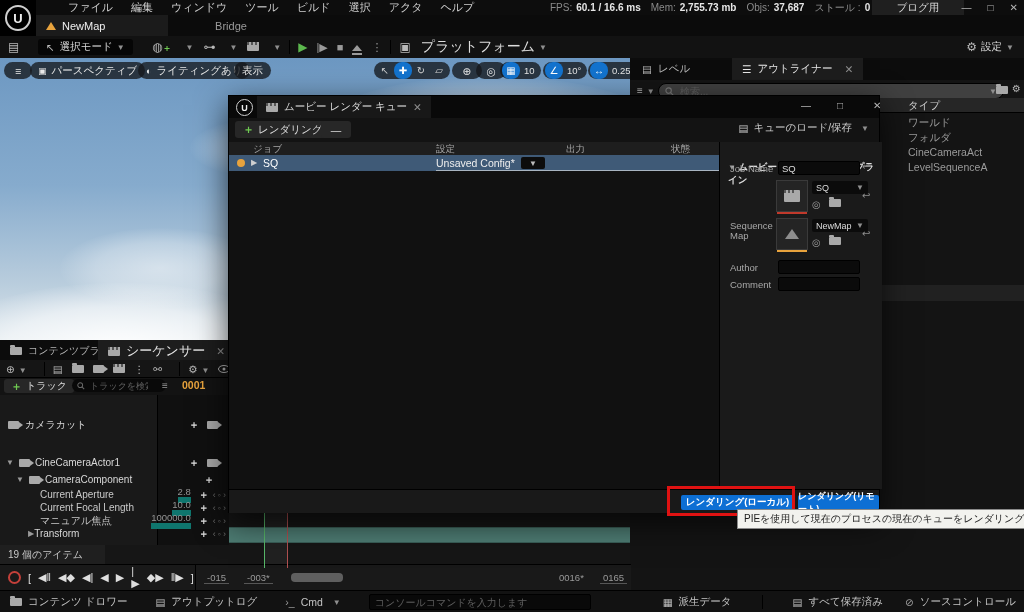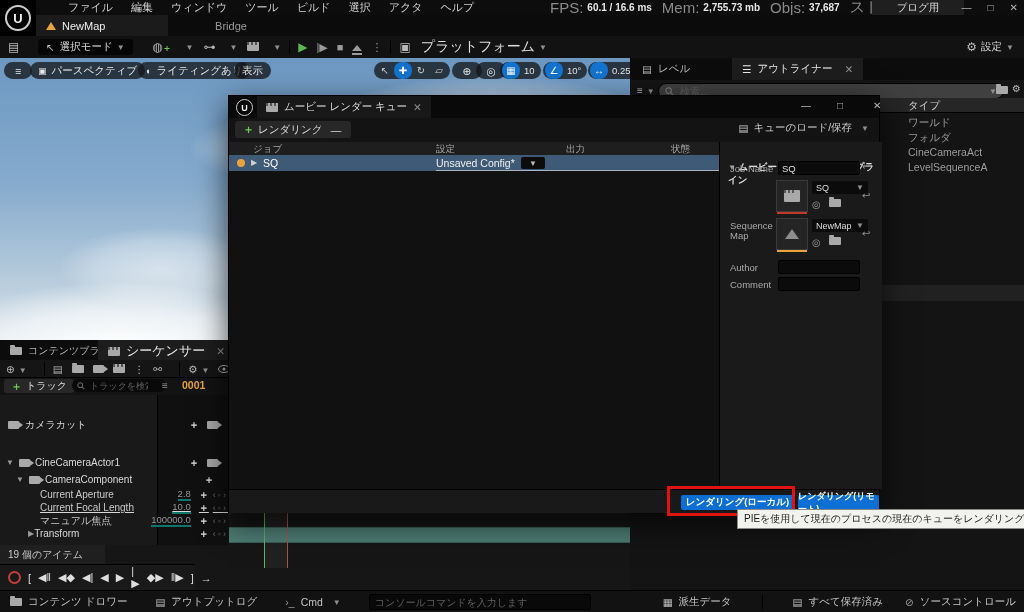--- a/index.html
+++ b/index.html
@@ -8,21 +8,21 @@
     -webkit-font-smoothing:antialiased;}
   .abs{position:absolute;}
   .row{display:flex;align-items:center;}
   .ico{display:inline-flex;align-items:center;justify-content:center;font-style:normal;}
   input{outline:none;}
   
   #titlebar{left:0;top:0;width:1024px;height:15px;background:#0d0d0d;}
   #logo{left:0;top:0;width:36px;height:36px;background:#000;display:flex;align-items:center;justify-content:center;z-index:3;}
   #logo .circ{width:22px;height:22px;border:2px solid #cfcfcf;border-radius:50%;display:flex;align-items:center;justify-content:center;color:#eee;font-size:13px;font-weight:bold;}
   .menu-item{color:#cfcfcf;font-size:11px;margin-right:18px;cursor:default;}
-  .stat-label{color:#8a8a8a;font-size:15px;margin-left:10px;}
+  .stat-label{color:#8a8a8a;font-size:10px;margin-left:10px;}
   .stat-value{color:#e6e6e6;font-size:10px;font-weight:bold;margin-left:4px;}
   #layout-chip{left:872px;top:0;width:92px;height:15px;background:#1f1f1f;color:#ddd;display:flex;align-items:center;justify-content:center;font-size:10.5px;}
   .winctl{color:#b5b5b5;font-size:10px;margin-left:16px;}
   #tabrow{left:36px;top:15px;width:988px;height:21px;background:#0b0b0b;}
   #tab-newmap{left:0px;top:0;width:132px;height:21px;background:#1b1b1b;display:flex;align-items:center;padding-left:10px;box-sizing:border-box;}
   .mtn{width:0;height:0;border-left:5px solid transparent;border-right:5px solid transparent;border-bottom:8px solid #e8a33d;margin-right:6px;}
   #tab-bridge{left:150px;top:0;width:90px;height:21px;display:flex;align-items:center;justify-content:center;color:#9a9a9a;}
   #maintoolbar{left:0;top:36px;width:1024px;height:22px;background:#121212;border-bottom:1px solid #000;}
   .tb-ico{color:#b9b9b9;font-size:12px;margin-right:10px;}
   .chev{color:#8f8f8f;font-size:8px;margin-left:4px;}
@@ -84,21 +84,21 @@
   #sequencer{left:0;top:340px;width:630px;height:250px;background:#161616;}
   #seq-tabs{left:0;top:0;width:630px;height:20px;background:#0c0c0c;}
   #seq-toolbar{left:0;top:20px;width:630px;height:18px;background:#151515;border-bottom:1px solid #000;}
   .sq-ico{color:#b5b5b5;font-size:10.5px;margin-right:9px;}
   #seq-search-row{left:0;top:38px;width:630px;height:17px;background:#131313;}
   #trk-btn{position:absolute;left:4px;top:1px;height:14px;background:#272727;border-radius:3px;display:flex;align-items:center;padding:0 7px;gap:4px;color:#ddd;font-size:10px;}
   #trk-search{position:absolute;left:72px;top:1px;width:84px;height:13px;background:#090909;border-radius:7px;display:flex;align-items:center;padding:0 5px;gap:3px;}
   #trk-search input{width:58px;background:transparent;border:0;color:#bbb;font-size:9px;}
   #outline{left:0;top:55px;width:228px;height:150px;background:#191919;}
   .trk-row{position:absolute;left:0;width:228px;display:flex;align-items:center;color:#d8d8d8;font-size:10px;}
-  .trk-val{color:#949494;font-size:9.5px;border-bottom:2px solid #0f766e;margin-left:auto;}
+  .trk-val{color:#949494;font-size:9.5px;border-bottom:6px solid #0f766e;margin-left:auto;}
   .trk-plus{color:#e0e0e0;font-weight:bold;margin-left:8px;font-size:10px;}
   .knav{color:#6f6f6f;font-size:9px;letter-spacing:2px;margin-left:4px;}
   #timeline{left:228px;top:55px;width:402px;height:150px;background:#161616;}
   #teal-bar{left:157px;top:187px;width:473px;height:14px;background:#4e7d74;border-top:1px solid #3a5f58;border-bottom:1px solid #3a5f58;}
   .playhead{top:55px;height:173px;width:1px;z-index:5;}
   #seq-items{left:0;top:205px;width:105px;height:19px;background:#1f1f1f;color:#c9c9c9;font-size:10px;display:flex;align-items:center;padding-left:8px;box-sizing:border-box;}
   #transport{left:0;top:224px;width:195px;height:26px;background:#191919;border-top:1px solid #000;color:#dedede;font-size:11px;display:flex;align-items:center;gap:7px;padding-left:8px;box-sizing:border-box;}
   #ruler{left:195px;top:224px;width:435px;height:26px;background:#191919;border-top:1px solid #000;border-left:1px solid #000;}
   .frame-num{position:absolute;top:7px;color:#9a9a9a;font-size:9.5px;border-bottom:1px solid #565656;padding:0 3px;}
   #scroll-thumb{left:95px;top:8px;width:52px;height:9px;background:#5f5f5f;border-radius:4px;}
@@ -352,21 +352,21 @@
         </span>
       <span>CameraComponent</span>
       <span class="trk-plus" style="margin-left:auto;margin-right:14px;">＋</span>
     </div>
     <div class="trk-row" style="top:148px;height:13px;">
       <span style="margin-left:40px;color:#c9c9c9;">Current Aperture</span>
       <span class="trk-val">2.8</span>
       <span class="trk-plus">＋</span>
       <span class="knav">‹◦›</span>
     </div>
-    <div class="trk-row" style="top:161px;height:13px;text-decoration:underline;">
+    <div class="trk-row" style="top:161px;height:13px;">
       <span style="margin-left:40px;color:#c9c9c9;">Current Focal Length</span>
       <span class="trk-val">10.0</span>
       <span class="trk-plus">＋</span>
       <span class="knav">‹◦›</span>
     </div>
     <div class="trk-row" style="top:174px;height:13px;">
       <span style="margin-left:40px;color:#c9c9c9;white-space:nowrap;overflow:hidden;max-width:72px;">マニュアル焦点距離 (フ</span>
       <span class="trk-val">100000.0</span>
       <span class="trk-plus">＋</span>
       <span class="knav">‹◦›</span>
@@ -390,20 +390,27 @@
       <span>◀|</span>
       <span>◀</span>
       <span>▶</span>
       <span>|▶</span>
       <span>◆▶</span>
       <span>‖▶</span>
       <span>]</span>
       <span>→</span>
     </div>
 
+    <div class="abs" id="ruler">
+      <span class="frame-num" style="left:8px;">-015</span>
+      <span class="frame-num" style="left:48px;">-003*</span>
+      <div class="abs" id="scroll-thumb"></div>
+      <span class="frame-num" style="left:360px;border-bottom:none;">0016*</span>
+      <span class="frame-num" style="left:404px;">0165</span>
+    </div>
   </div>
 
   <div class="abs" id="mrq">
     <div class="abs" id="mrq-titlebar">
       <span class="abs" style="left:7px;top:3px;width:15px;height:15px;border:1.5px solid #cfcfcf;border-radius:50%;color:#eee;font-size:9px;display:flex;align-items:center;justify-content:center;font-weight:bold;">U</span>
       <div class="abs" id="mrq-tab">
         <span class="i-clap"></span>
         <span>ムービー レンダー キュー</span>
         <span style="color:#8d8d8d;">✕</span>
       </div>

